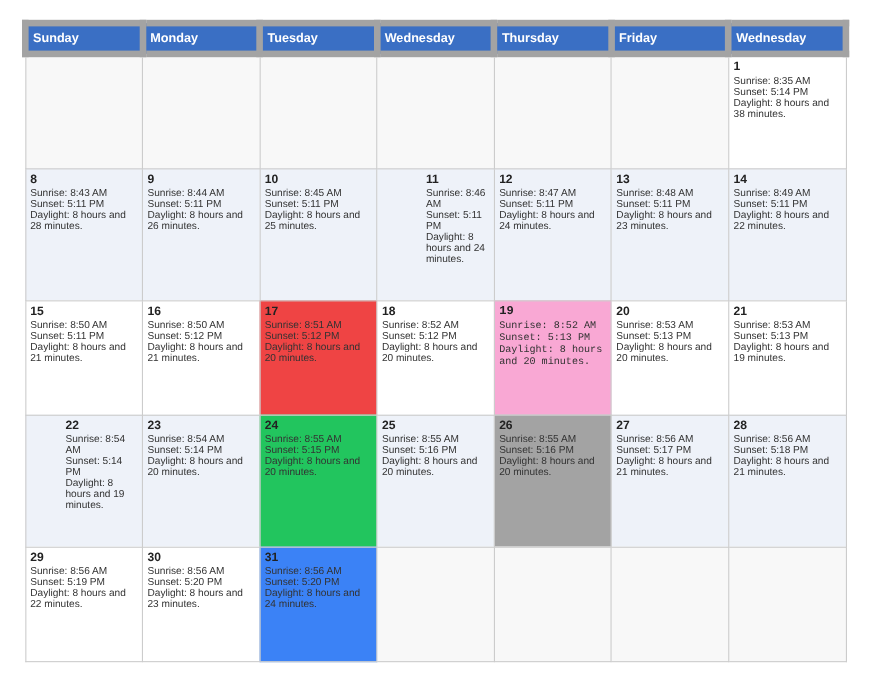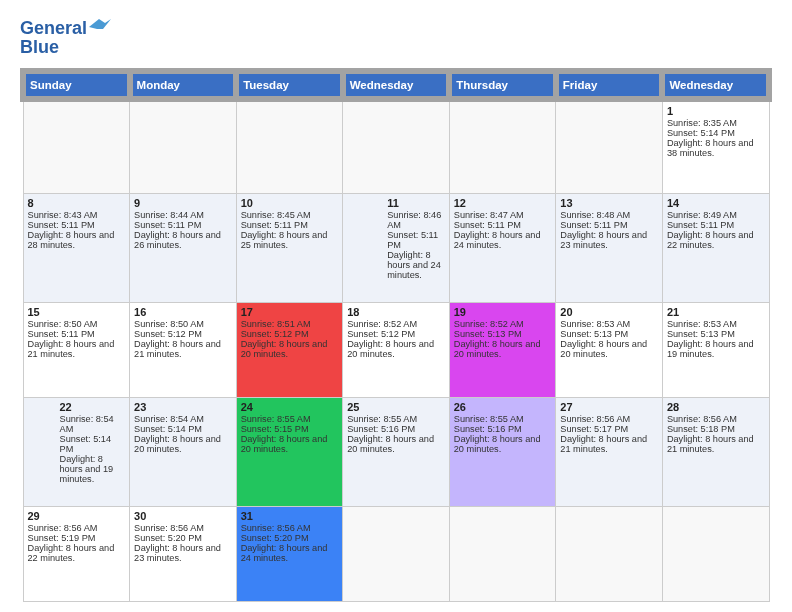--- a/index.html
+++ b/index.html
@@ -77,35 +77,20 @@
     }
     .calendar td.empty-cell {
       background: #f8f8f8;
     }
   </style>
 </head>
 <body>
 
 <div class="page">
 
-  <div class="header">
-    <div class="logo">
-      <div style="display:flex;align-items:center;">
-        <span style="font-size:18px;font-weight:bold;color:#2a5fa5;">General</span>
-        <svg width="22" height="16" viewBox="0 0 22 16" style="margin-left:2px;margin-top:-4px;">
-          <polygon points="0,8 10,0 16,4 22,0 14,10 8,10" fill="#4a9ad4"></polygon>
-        </svg>
-      </div>
-      <span style="font-size:18px;font-weight:bold;color:#2a5fa5;margin-top:-2px;">Blue</span>
-    </div>
-    <div class="title-area">
-      <div class="month-title"></div>
-      <div class="location"></div>
-    </div>
-  </div>
 
   <table class="calendar">
     <thead>
       <tr>
 
       <th>Sunday</th>
           <th>Monday</th>
           <th>Tuesday</th>
           <th>Wednesday</th>
           <th>Thursday</th>
@@ -190,21 +175,21 @@
         <span>Sunrise: 8:51 AM</span><br>
         <span>Sunset: 5:12 PM</span><br>
         <span>Daylight: 8 hours and 20 minutes.</span>
       </td>
           <td style="background: rgb(255, 255, 255);">
         <span class="day-num">18</span>
         <span>Sunrise: 8:52 AM</span><br>
         <span>Sunset: 5:12 PM</span><br>
         <span>Daylight: 8 hours and 20 minutes.</span>
       </td>
-          <td style="background: #d946ef;">
+          <td style="background: #f9a8d4; font-family: Liberation Mono, monospace;">
         <span class="day-num">19</span>
         <span>Sunrise: 8:52 AM</span><br>
         <span>Sunset: 5:13 PM</span><br>
         <span>Daylight: 8 hours and 20 minutes.</span>
       </td>
           <td style="background: rgb(255, 255, 255);">
         <span class="day-num">20</span>
         <span>Sunrise: 8:53 AM</span><br>
         <span>Sunset: 5:13 PM</span><br>
         <span>Daylight: 8 hours and 20 minutes.</span>
@@ -234,21 +219,21 @@
         <span>Sunrise: 8:55 AM</span><br>
         <span>Sunset: 5:15 PM</span><br>
         <span>Daylight: 8 hours and 20 minutes.</span>
       </td>
           <td style="background: rgb(238, 242, 249);">
         <span class="day-num">25</span>
         <span>Sunrise: 8:55 AM</span><br>
         <span>Sunset: 5:16 PM</span><br>
         <span>Daylight: 8 hours and 20 minutes.</span>
       </td>
-          <td style="background: #c4b5fd; margin-left: 22px;">
+          <td style="background: #a3a3a3; margin-left: 22px;">
         <span class="day-num">26</span>
         <span>Sunrise: 8:55 AM</span><br>
         <span>Sunset: 5:16 PM</span><br>
         <span>Daylight: 8 hours and 20 minutes.</span>
       </td>
           <td style="background: rgb(238, 242, 249);">
         <span class="day-num">27</span>
         <span>Sunrise: 8:56 AM</span><br>
         <span>Sunset: 5:17 PM</span><br>
         <span>Daylight: 8 hours and 21 minutes.</span>

